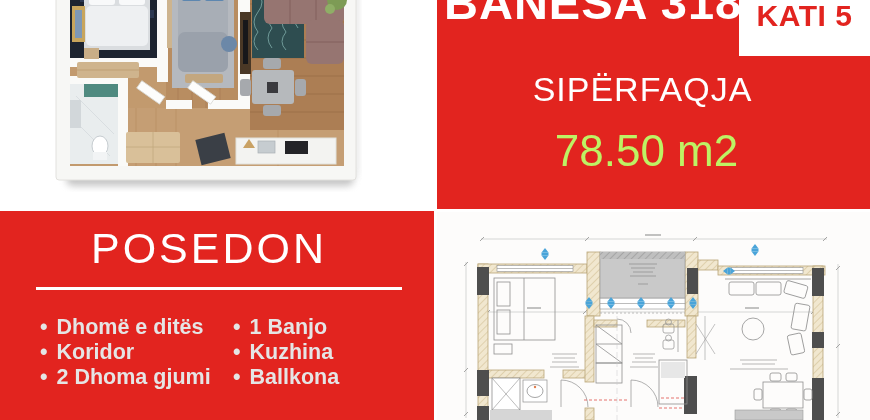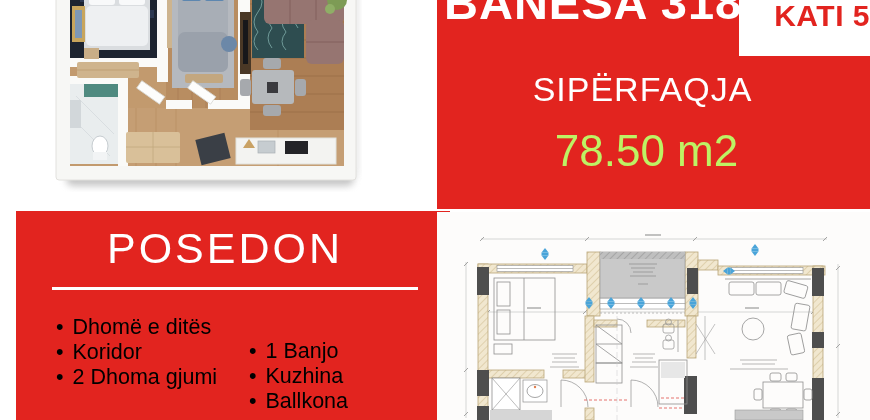--- a/index.html
+++ b/index.html
@@ -4,57 +4,57 @@
 <style>
   * { margin:0; padding:0; box-sizing:border-box; }
   html,body { background:#ffffff; }
   #canvas {
     position:relative; width:870px; height:420px; overflow:hidden;
     background:#ffffff; font-family:"Liberation Sans", sans-serif;
   }
   .quad { position:absolute; overflow:hidden; }
   .q-tl { left:0; top:0; width:433px; height:210px; background:#ffffff; }
   .q-tr { left:437px; top:0; width:433px; height:209px; background:#e2241f; }
-  .q-bl { left:16px; top:211px; width:434px; height:209px; background:#e2241f; }
+  .q-bl { left:0; top:211px; width:434px; height:209px; background:#e2241f; }
   .q-br { left:437px; top:212px; width:433px; height:208px; background:#fdfcfb; }
 
   
   .banner-title {
     position:absolute; top:-25px; left:7px; color:#ffffff;
     font-size:47px; font-weight:700; letter-spacing:1px; white-space:nowrap;
   }
   .kati-box {
     position:absolute; top:0; right:0; width:131px; height:56px;
     background:#ffffff; text-align:center;
   }
   .kati-text {
     color:#e2241f; font-size:30px; font-weight:700; letter-spacing:0.5px;
-    line-height:1.05; display:block; margin-top:0;text-align:right;
+    line-height:1.05; display:block; margin-top:0;
   }
   .area-label {
     position:absolute; top:70px; left:0; width:100%; text-align:center;
     transform:translateX(-11px);
     color:#ffffff; font-size:34px; font-weight:400; letter-spacing:1px;
   }
   .area-value {
     position:absolute; top:126px; left:0; width:100%; text-align:center;
     transform:translateX(-7px);
     color:#bef264; font-size:44px; font-weight:400;
   }
 
   
   .posedon-title {
     position:absolute; top:13px; left:0; width:100%; text-align:center;
     transform:translateX(-8px);
     color:#ffffff; font-size:43px; font-weight:400; letter-spacing:3px;
   }
   .divider { position:absolute; top:76px; left:36px; width:366px; height:2.5px; background:#ffffff; }
-  .feat-col { position:absolute; top:104px; color:#000000; font-size:21.5px; font-weight:400; line-height:25.2px; }
+  .feat-col { position:absolute; top:104px; color:#e5e5e5; font-size:21.5px; font-weight:700; line-height:25.2px; }
   .feat-col.left  { left:40px; }
-  .feat-col.right { left:233px;margin-top:24px; }
+  .feat-col.right { left:233px; }
   .feat-item { white-space:nowrap; }
   .bullet { display:inline-block; margin-right:9px; }
 </style>
 </head>
 <body>
 
 <div id="canvas">
 
   <div class="quad q-tl">
     <svg width="433" height="210" viewBox="0 0 433 210">

